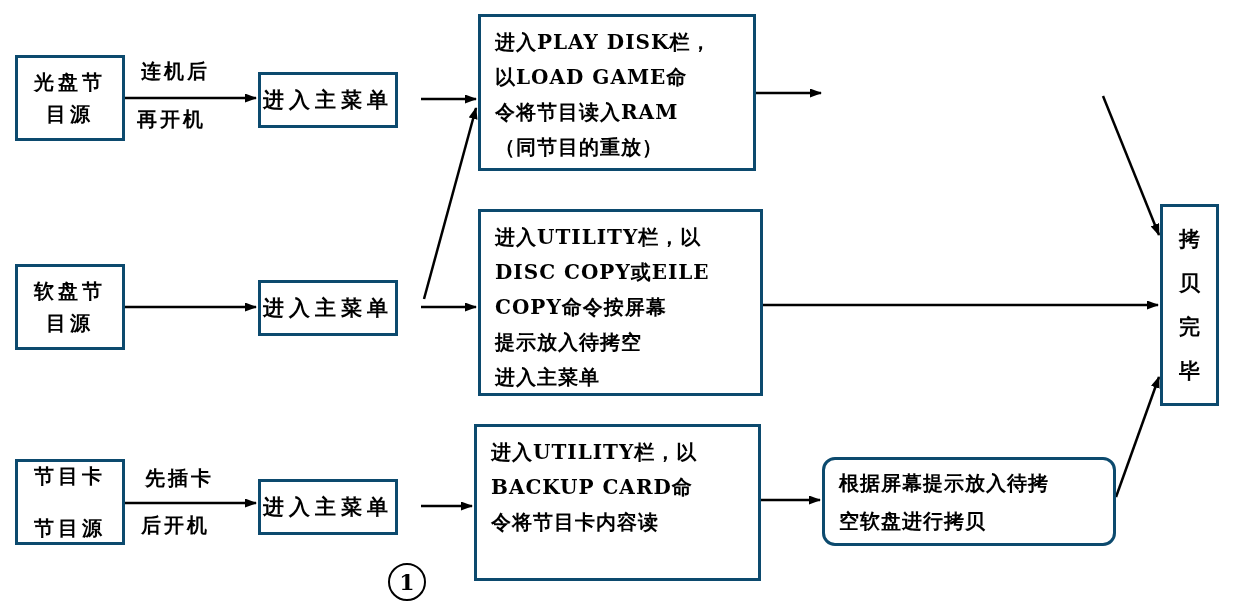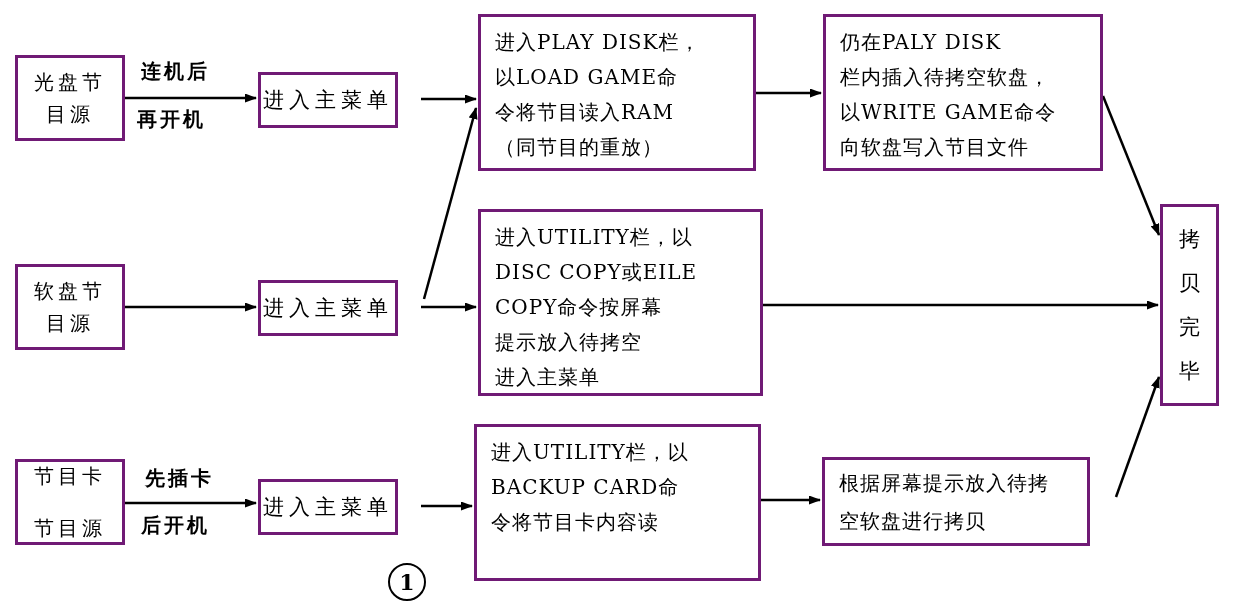--- a/index.html
+++ b/index.html
@@ -2,22 +2,22 @@
 <html><head>
 <meta charset="utf-8">
 <style>
   html,body{margin:0;padding:0;background:#f6f6f4;}
   .canvas{
     position:relative;width:1233px;height:605px;background:#ffffff;
     font-family:"DejaVu Serif","Liberation Serif",serif;
     color:#000;overflow:hidden;
   }
   .box{
-    position:absolute;box-sizing:border-box;border:3px solid #701a75;
-    background:#fff;font-weight:normal;
+    position:absolute;box-sizing:border-box;border:3px solid #0c4a6e;
+    background:#fff;font-weight:bold;
   }
   .center{display:flex;flex-direction:column;align-items:center;justify-content:center;}
   .src{width:110px;height:86px;font-size:20px;letter-spacing:4px;line-height:32px;text-align:left;}
   .menu{width:140px;height:56px;font-size:21px;letter-spacing:5px;}
   .big{font-size:20px;letter-spacing:1px;padding:8px 6px 0 14px;}
   .big div{white-space:nowrap;}
   .lbl{position:absolute;font-size:20px;font-weight:bold;letter-spacing:3px;white-space:nowrap;text-align:right;}
   .done{width:59px;height:202px;font-size:21px;letter-spacing:0;}
   .done div{line-height:44px;}
   svg.wires{position:absolute;left:0;top:0;}
@@ -62,26 +62,20 @@
   </div>
   <div class="lbl" style="left:141px;top:58px;">连机后</div>
   <div class="lbl" style="left:137px;top:106px;">再开机</div>
   <div class="box menu center" style="left:258px;top:72px;">进入主菜单</div>
   <div class="box big" style="left:478px;top:14px;width:278px;height:157px;line-height:35px;">
     <div>进入PLAY DISK栏，</div>
     <div>以LOAD GAME命</div>
     <div>令将节目读入RAM</div>
     <div>（同节目的重放）</div>
   </div>
-  <div class="box big" style="left:823px;top:14px;width:280px;height:157px;line-height:35px;">
-    <div>仍在PALY DISK</div>
-    <div>栏内插入待拷空软盘，</div>
-    <div>以WRITE GAME命令</div>
-    <div>向软盘写入节目文件</div>
-  </div>
 
   <div class="box src center" style="left:15px;top:264px;">
     <div>软盘节</div>
     <div>目源</div>
   </div>
   <div class="box menu center" style="left:258px;top:280px;">进入主菜单</div>
   <div class="box big" style="left:478px;top:209px;width:285px;height:187px;line-height:35px;">
     <div>进入UTILITY栏，以</div>
     <div>DISC COPY或EILE</div>
     <div>COPY命令按屏幕</div>
@@ -100,21 +94,21 @@
     <div>节目源</div>
   </div>
   <div class="lbl" style="left:145px;top:465px;">先插卡</div>
   <div class="lbl" style="left:141px;top:512px;">后开机</div>
   <div class="box menu center" style="left:258px;top:479px;">进入主菜单</div>
   <div class="box big" style="left:474px;top:424px;width:287px;height:157px;line-height:35px;">
     <div>进入UTILITY栏，以</div>
     <div>BACKUP CARD命</div>
     <div>令将节目卡内容读</div>
   </div>
-  <div class="box big" style="left:822px;top:457px;width:268px;height:89px;line-height:38px;padding-top:4px;">
+  <div class="box big" style="left:822px;top:457px;width:294px;height:89px;line-height:38px;padding-top:4px;border-radius:13px;">
     <div>根据屏幕提示放入待拷</div>
     <div>空软盘进行拷贝</div>
   </div>
 
   <div class="figno">
     <span>1</span>
   </div>
 
 </div>
 

